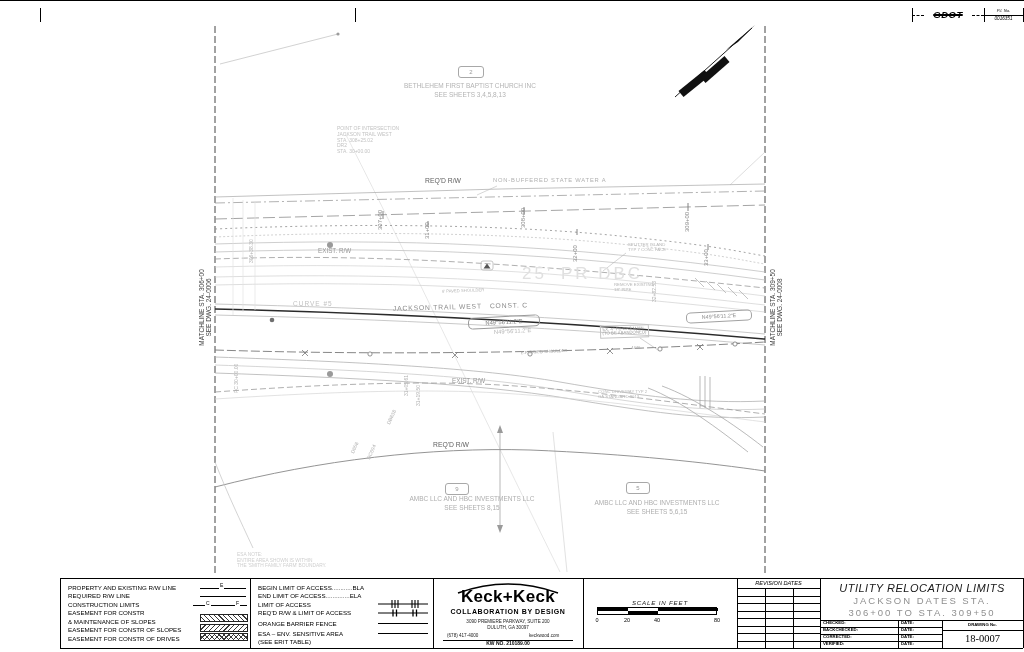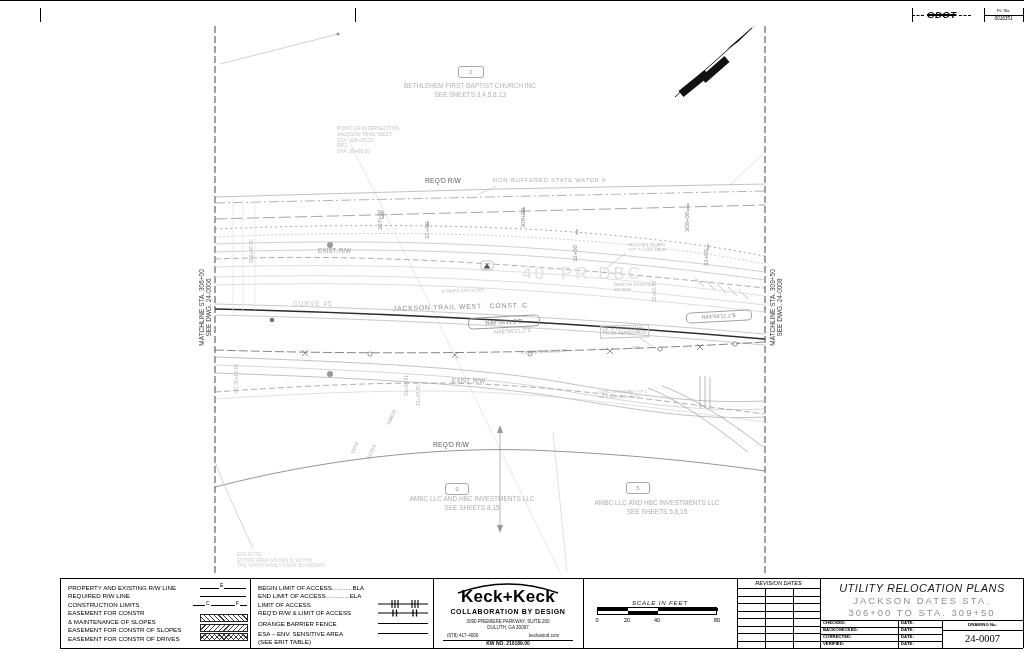--- a/index.html
+++ b/index.html
@@ -101,21 +101,21 @@
     </g>
   </svg>
 
   <div class="hline" style="left:0;top:8;width:1024px"></div>
   <div class="hline" style="left:0;top:22;width:1024px"></div>
   <div class="vline" style="left:40px;top:8px;height:14px"></div>
   <div class="vline" style="left:355px;top:8px;height:14px"></div>
   <div class="vline" style="left:912px;top:8px;height:14px"></div>
   <div class="vline" style="left:984px;top:8px;height:14px"></div>
   <div class="vline" style="left:1023px;top:8px;height:14px"></div>
-  <div class="t" style="left:912px;top:8px;width:72px;height:14px;display:flex;align-items:center;justify-content:flex-start;gap:3px">
+  <div class="t" style="left:912px;top:8px;width:72px;height:14px;display:flex;align-items:center;justify-content:space-between;gap:3px">
     <span style="width:12px;border-top:1.6px dashed #000"></span>
     <span style="font-size:9.5px;font-weight:900;font-style:italic;letter-spacing:0.5px;text-decoration:line-through;text-decoration-thickness:2px">GDOT</span>
     <span style="width:12px;border-top:1.6px dashed #000"></span>
   </div>
   <div class="hline thin" style="left:984px;top:15px;width:39px"></div>
   <div class="t ctr" style="left:984px;top:9px;width:39px;font-size:4.2px;font-style:italic">P.I. No.</div>
   <div class="t ctr" style="left:984px;top:16px;width:39px;font-size:4.6px;font-style:italic">0016351</div>
 
   <div class="t ctr" style="left:148px;top:300px;width:115px;font-size:6.5px;color:#3c3c3c;transform:rotate(-90deg)">
     <div>MATCHLINE STA. 306+00</div>
@@ -142,21 +142,21 @@
     <div>POINT OF INTERSECTION</div>
     <div>JACKSON TRAIL WEST</div>
     <div>STA. 308+25.02</div>
     <div>DR2</div>
     <div>STA. 30+00.00</div>
   </div>
 
   <div class="t" style="left:425px;top:177px;font-size:6.8px;color:#5e5e5e">REQ'D R/W</div>
   <div class="t" style="left:493px;top:177px;font-size:5.8px;letter-spacing:0.8px;color:#b0b0b0">NON-BUFFERED STATE WATER A</div>
   <div class="t" style="left:318px;top:247px;font-size:6.3px;color:#989898">EXIST. R/W</div>
-  <div class="t" style="left:522px;top:264px;font-size:17px;letter-spacing:3px;color:#e0e0e0">40' PR DBC</div>
+  <div class="t" style="left:522px;top:264px;font-size:17px;letter-spacing:3px;color:#e0e0e0">25' PR DBC</div>
   <div class="t" style="left:293px;top:300px;font-size:6.5px;letter-spacing:1px;color:#c2c2c2">CURVE #5</div>
   <div class="t" style="left:393px;top:303px;font-size:6.8px;letter-spacing:0.8px;color:#8c8c8c;transform:rotate(-1.5deg)">JACKSON TRAIL WEST&nbsp;&nbsp;&nbsp;CONST. C</div>
   <div class="t ctr" style="left:468px;top:316px;width:70px;height:10px;border:0.8px solid #9a9a9a;border-radius:5px;font-size:5.8px;line-height:10px;color:#787878;transform:rotate(-3deg)">N49°56'11.2"E</div>
   <div class="t" style="left:494px;top:328px;font-size:5.8px;color:#b4b4b4;transform:rotate(-3deg)">N49°56'11.2"E</div>
   <div class="t ctr" style="left:686px;top:311px;width:64px;height:9px;border:0.8px solid #a2a2a2;border-radius:4.5px;font-size:5.4px;line-height:9px;color:#8a8a8a;transform:rotate(-3deg)">N49°56'11.2"E</div>
   <div class="t" style="left:600px;top:325px;font-size:4.3px;color:#9a9a9a;border:0.6px solid #c4c4c4;padding:0.5px 1.5px;transform:rotate(-2deg)">
     <div>EX. 4" PE GAS MAIN</div>
     <div>(TO BE ABANDONED)</div>
   </div>
   <div class="t" style="left:628px;top:243px;font-size:4.3px;color:#b5b5b5">
@@ -284,35 +284,35 @@
     <div class="hline thin" style="left:737px;top:595.5px;width:83px"></div>
     <div class="hline thin" style="left:737px;top:603px;width:83px"></div>
     <div class="hline thin" style="left:737px;top:610.5px;width:83px"></div>
     <div class="hline thin" style="left:737px;top:618px;width:83px"></div>
     <div class="hline thin" style="left:737px;top:625.5px;width:83px"></div>
     <div class="hline thin" style="left:737px;top:633px;width:83px"></div>
     <div class="hline thin" style="left:737px;top:640.5px;width:83px"></div>
   </div>
 
   <div>
-    <div class="t ctr" style="left:822px;top:582px;width:200px;font-size:11px;font-style:italic;letter-spacing:0.5px;color:#161616">UTILITY RELOCATION PLANS</div>
+    <div class="t ctr" style="left:822px;top:582px;width:200px;font-size:11px;font-style:italic;letter-spacing:0.5px;color:#161616">UTILITY RELOCATION LIMITS</div>
     <div class="t ctr" style="left:822px;top:596px;width:200px;font-size:9.5px;letter-spacing:2px;color:#8f8f8f">JACKSON DATES STA.</div>
     <div class="t ctr" style="left:822px;top:608px;width:200px;font-size:9.5px;letter-spacing:2px;color:#8f8f8f">306+00 TO STA. 309+50</div>
     <div class="hline" style="left:820px;top:620px;width:203px"></div>
     <div class="hline thin" style="left:820px;top:627px;width:122px"></div>
     <div class="hline thin" style="left:820px;top:634px;width:122px"></div>
     <div class="hline thin" style="left:820px;top:641px;width:122px"></div>
     <div class="vline" style="left:898px;top:620px;height:28px;border-left-width:0.8px"></div>
     <div class="vline" style="left:942px;top:620px;height:28px"></div>
     <div class="hline thin" style="left:942px;top:630px;width:81px"></div>
     <div class="t" style="left:823px;top:621px;font-size:4.3px;font-weight:700">CHECKED:</div>
     <div class="t" style="left:901px;top:621px;font-size:4.3px;font-weight:700">DATE:</div>
     <div class="t" style="left:823px;top:628px;font-size:4.3px;font-weight:700">BACKCHECKED:</div>
     <div class="t" style="left:901px;top:628px;font-size:4.3px;font-weight:700">DATE:</div>
     <div class="t" style="left:823px;top:635px;font-size:4.3px;font-weight:700">CORRECTED:</div>
     <div class="t" style="left:901px;top:635px;font-size:4.3px;font-weight:700">DATE:</div>
     <div class="t" style="left:823px;top:642px;font-size:4.3px;font-weight:700">VERIFIED:</div>
     <div class="t" style="left:901px;top:642px;font-size:4.3px;font-weight:700">DATE:</div>
     <div class="t ctr" style="left:942px;top:622.5px;width:81px;font-size:4.3px;font-weight:700">DRAWING No.</div>
-    <div class="t ctr" style="left:942px;top:633px;width:81px;font-size:10.5px;font-family:'Liberation Serif',serif">24-0007</div>
+    <div class="t ctr" style="left:942px;top:633px;width:81px;font-size:10.5px;font-family:'Liberation Serif',serif">18-0007</div>
   </div>
 
 </div>
 
 </body></html>

